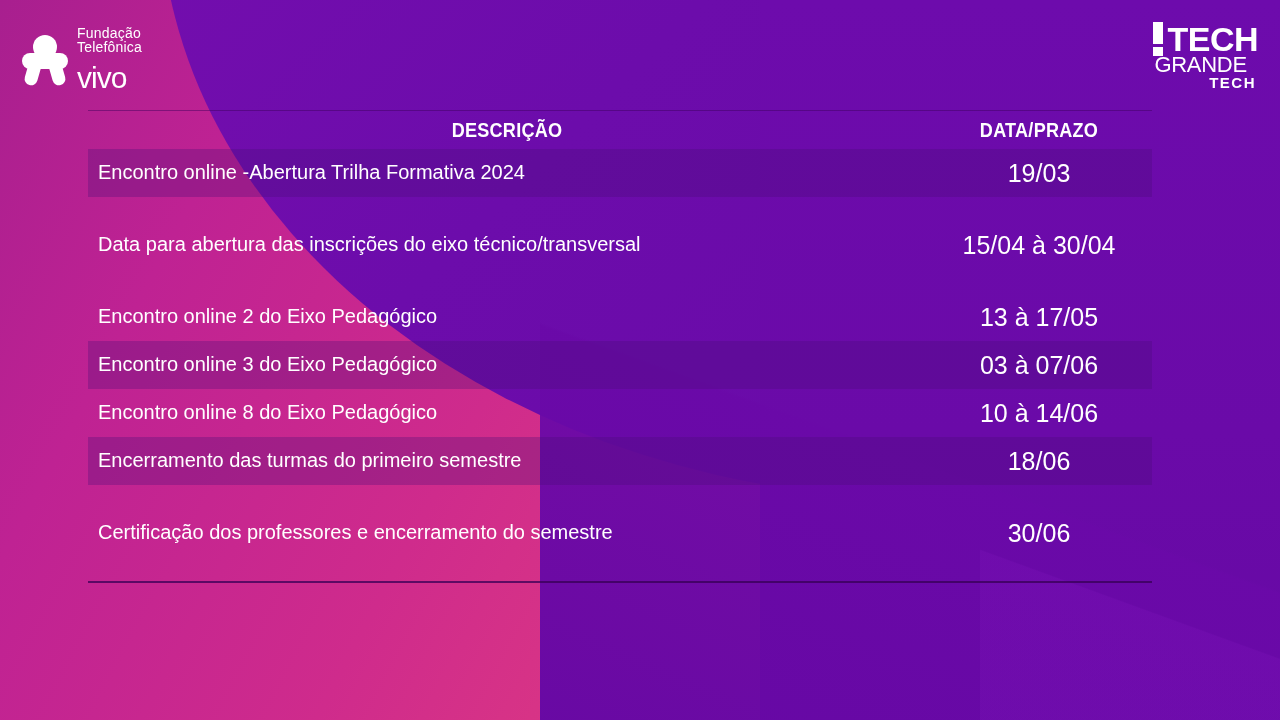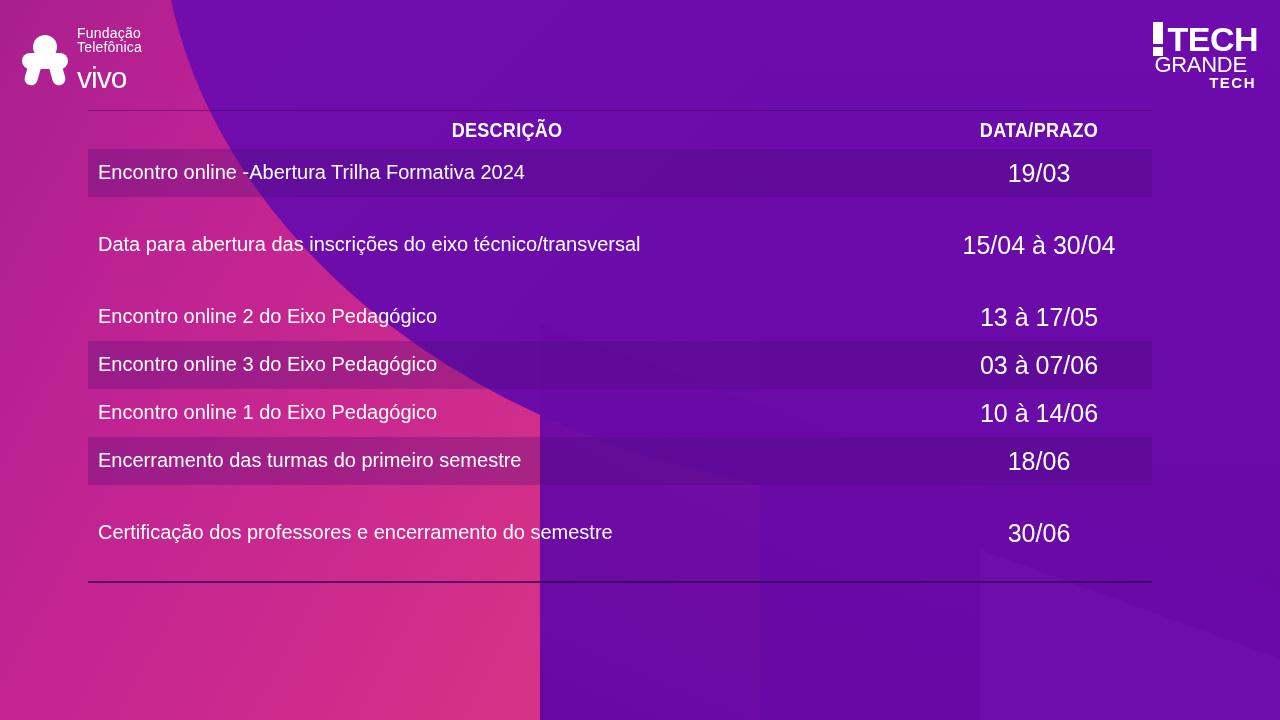--- a/index.html
+++ b/index.html
@@ -151,21 +151,21 @@
     </div>
     <div class="row">
       <div class="c-desc">Encontro online 2 do Eixo Pedagógico</div>
       <div class="c-date">13 à 17/05</div>
     </div>
     <div class="row stripe">
       <div class="c-desc">Encontro online 3 do Eixo Pedagógico</div>
       <div class="c-date">03 à 07/06</div>
     </div>
     <div class="row">
-      <div class="c-desc">Encontro online 1 do Eixo Pedagógico</div>
+      <div class="c-desc">Encontro online 8 do Eixo Pedagógico</div>
       <div class="c-date">10 à 14/06</div>
     </div>
     <div class="row stripe">
       <div class="c-desc">Encerramento das turmas do primeiro semestre</div>
       <div class="c-date">18/06</div>
     </div>
     <div class="row tall">
       <div class="c-desc">Certificação dos professores e encerramento do semestre</div>
       <div class="c-date">30/06</div>
     </div>

